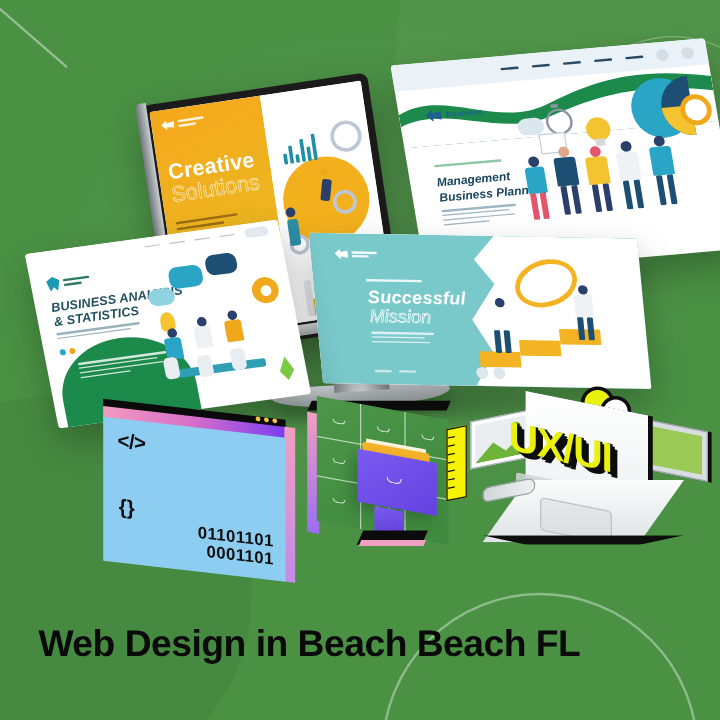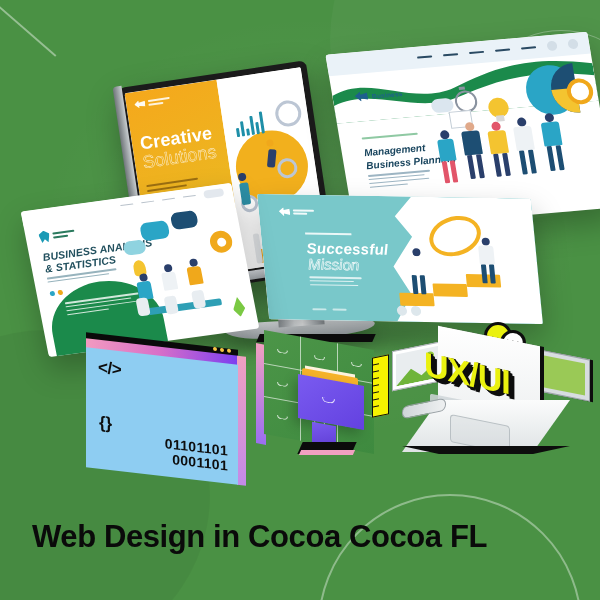--- a/index.html
+++ b/index.html
@@ -587,15 +587,15 @@
     <div class="ux-gear" style="left:104px;top:-4px;width:20px;height:20px;background:#ffffff;border:3px solid #0d0d0d;"></div>
     <div class="ux-lid"></div>
     <div class="ux-text">UX/UI</div>
     <div class="ux-keys"></div>
     <div class="ux-base"></div>
     <div class="ux-trackpad"></div>
     <div class="ux-base-edge"></div>
     <div class="ux-pen"></div>
   </div>
 
-  <div class="title">Web Design in Cocoa Cocoa FL</div>
+  <div class="title">Web Design in Beach Beach FL</div>
 
 </div>
 
 </body></html>

